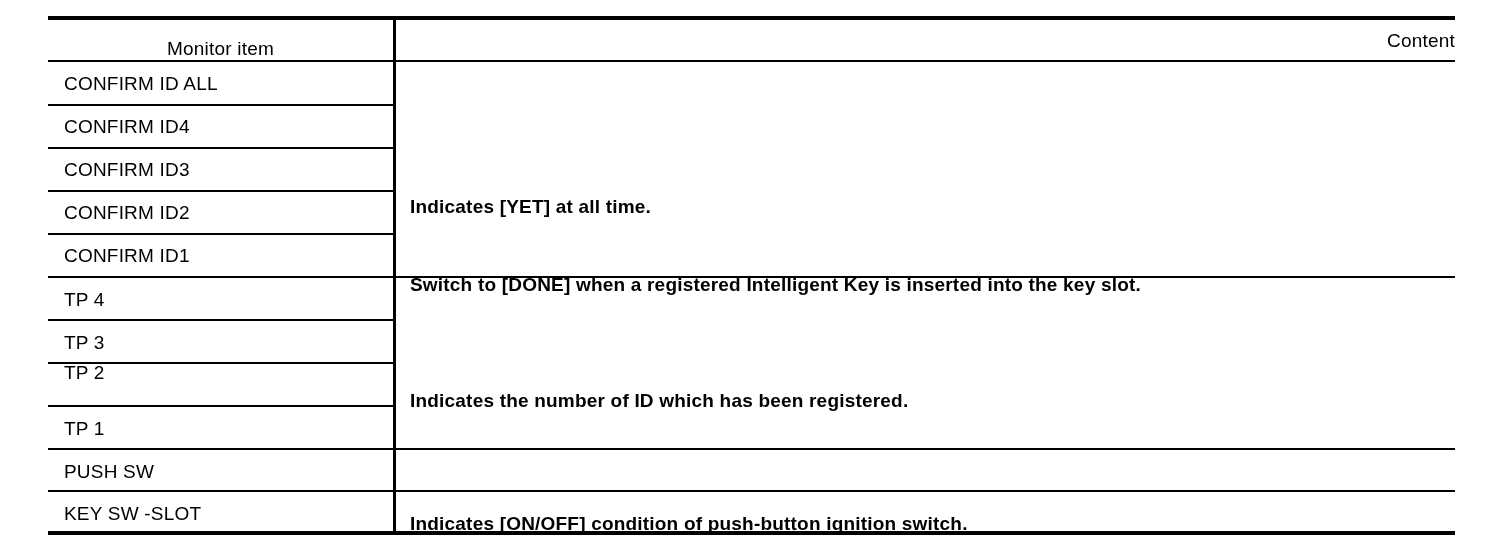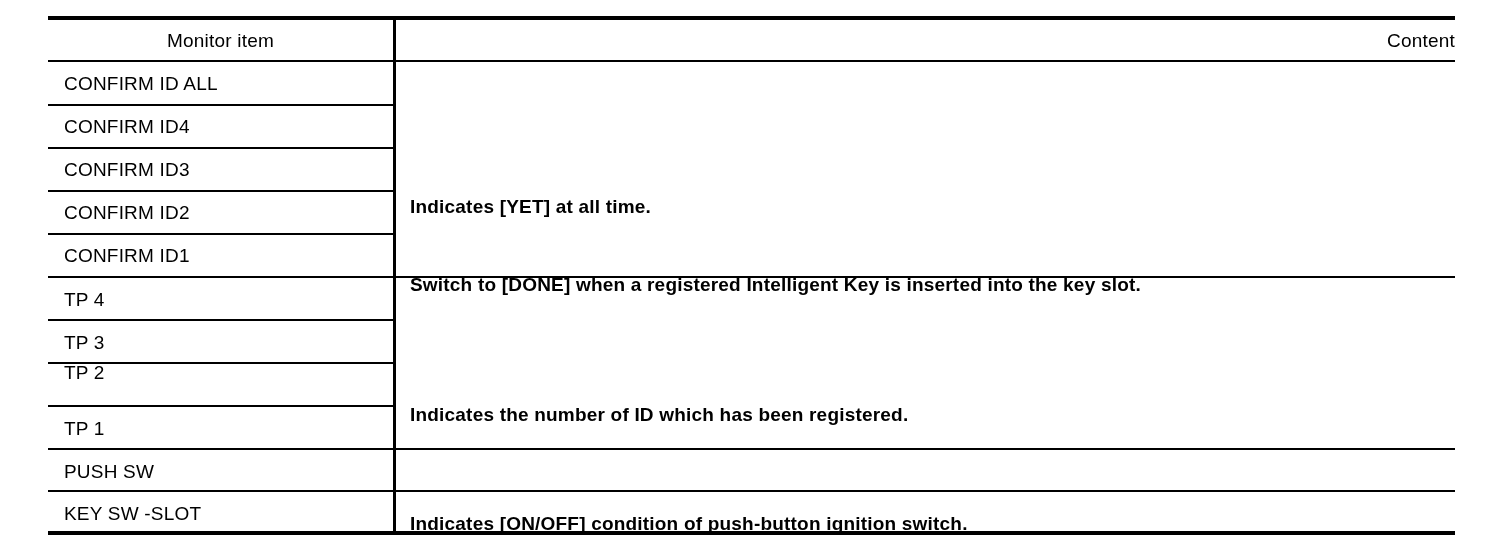--- a/index.html
+++ b/index.html
@@ -75,20 +75,21 @@
     font-size: 19px;
     line-height: 26px;
     letter-spacing: 0.2px;
     white-space: pre;
     color: #000000;
   }
   .cell-header-item {
     left: 48px;
     width: 345px;
     text-align: center;
+    margin-top: 8px;
   }
   .cell-header-content {
     left: 396px;
     width: 1059px;
     text-align: right;
   }
   .cell-item {
     left: 64px;
     width: 325px;
     text-align: left;
@@ -138,21 +139,21 @@
   <div class="cell cell-content" style="top:142px">
     <span class="line">Indicates [YET] at all time.</span>
     <span class="line">Switch to [DONE] when a registered Intelligent Key is inserted into the key slot.</span>
   </div>
 
   <div class="cell cell-item" style="top:287px">TP 4</div>
   <div class="cell cell-item" style="top:330px">TP 3</div>
   <div class="cell cell-item" style="top:360px">TP 2</div>
   <div class="cell cell-item" style="top:416px">TP 1</div>
 
-  <div class="cell cell-content" style="top:350px">
+  <div class="cell cell-content" style="top:336px">
     <span class="line">Indicates the number of ID which has been registered.</span>
   </div>
 
   <div class="cell cell-item" style="top:459px">PUSH SW</div>
   <div class="cell cell-content" style="top:459px">
     <span class="line">Indicates [ON/OFF] condition of push-button ignition switch.</span>
   </div>
 
   <div class="cell cell-item" style="top:501px">KEY SW -SLOT</div>
   <div class="cell cell-content" style="top:501px">

